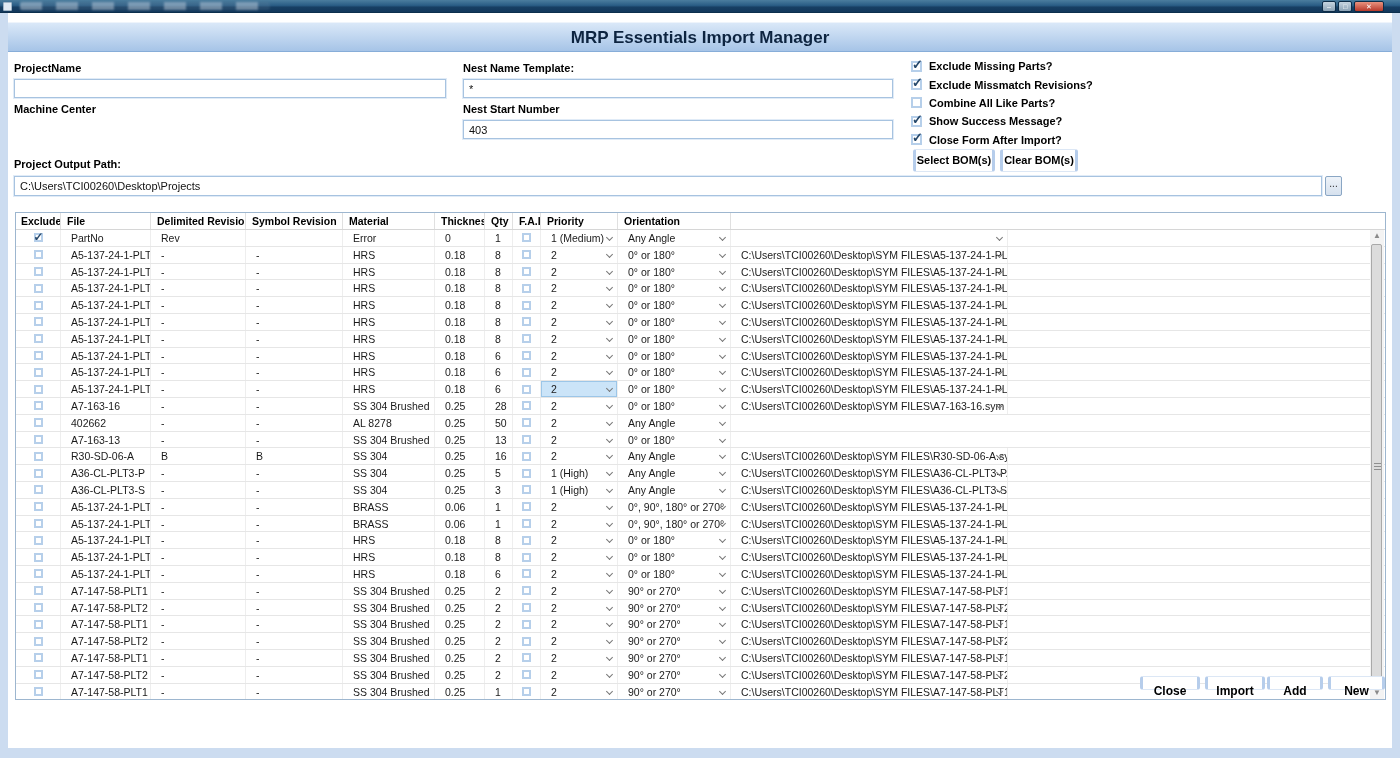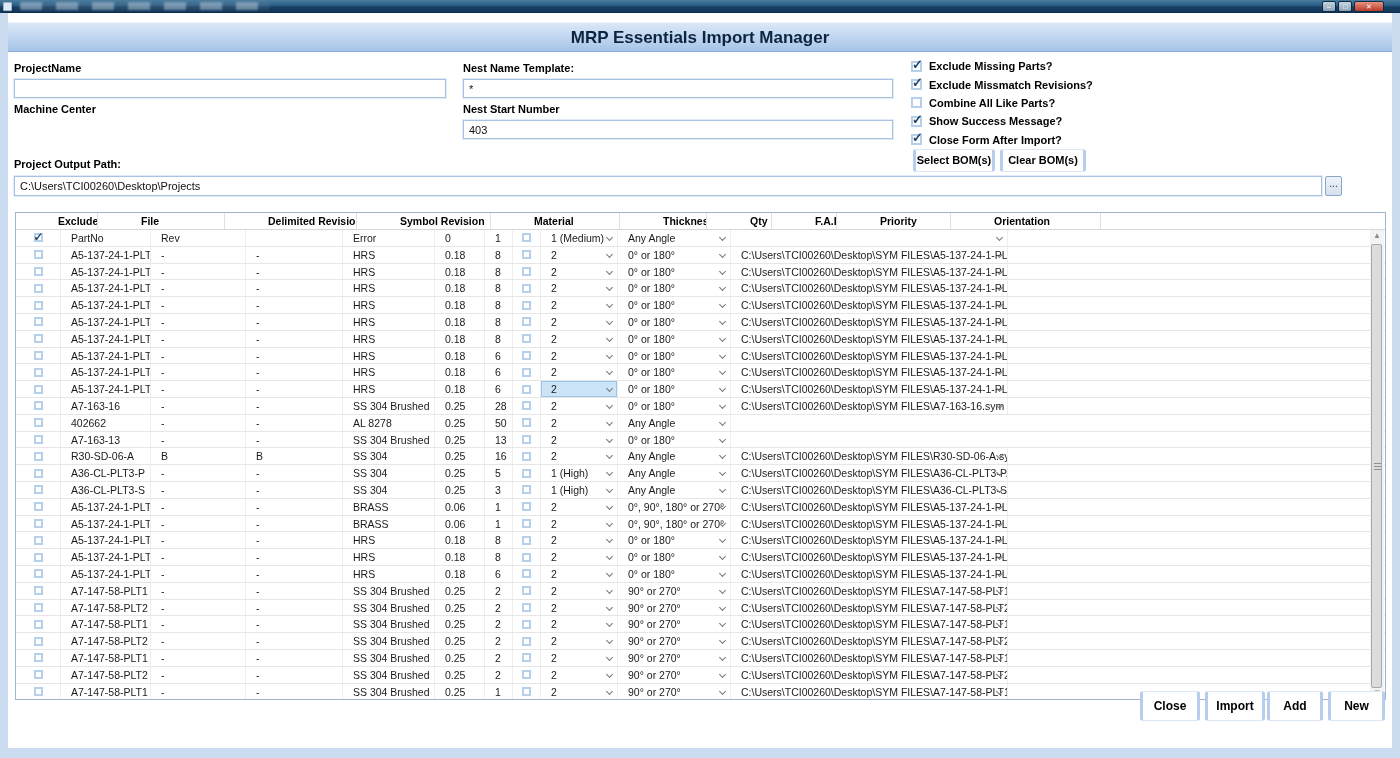--- a/index.html
+++ b/index.html
@@ -62,28 +62,28 @@
   .opt-row { display:flex; align-items:center; gap:7px; height:18.4px; }
   .opt-row .olabel { font-size:11px; font-weight:bold; color:#000; }
   #options { position:absolute; left:911px; top:57px; }
   
   .bbtn {
     position:absolute; background:#fff; border-left:3px solid #b6cdeb; border-right:3px solid #b6cdeb;
     border-top:1px solid #dce7f5; border-bottom:1px solid #dce7f5; border-radius:3px;
     font-weight:bold; color:#000; text-align:center; cursor:default;
   }
   .bom-btn { height:23px; font-size:11px; line-height:21px; top:149px; }
-  .foot-btn { height:30px; font-size:12px; line-height:28px; top:691px; }
+  .foot-btn { height:14px; font-size:12px; line-height:28px; top:676px; }
   
   #grid { position:absolute; left:15px; top:212px; width:1371px; height:488px;
     border:1px solid #9db6cf; background:#fff; overflow:hidden; }
   .ghead { display:flex; height:17px; border-bottom:1px solid #d6d6d6;
     font-size:10.5px; font-weight:bold; color:#000; }
   .hcell { flex:none; padding-left:6px; line-height:17px; border-right:1px solid #e0e0e0;
-    white-space:nowrap; overflow:hidden;margin-left:37px; }
+    white-space:nowrap; overflow:hidden; }
   .grow { display:flex; height:16.8px; border-bottom:1px solid #e6e6e6;
     font-size:10.5px; color:#1a1a1a; }
   .cell { flex:none; position:relative; padding-left:10px; line-height:16.3px;
     border-right:1px solid #eeeeee; white-space:nowrap; overflow:hidden; }
   .cell.ccb { display:flex; align-items:center; justify-content:center; padding:0; }
   .cell .chev { position:absolute; right:5px; top:5px; width:5px; height:5px;
     border-color:#777; }
   .cell.selcell { background:#cbe4f8; box-shadow:inset 0 0 0 1px #9cc6e8; }
   .cell.filler { flex:1; border-right:none; }
   .grow .cb { width:9px; height:9px; border-width:2px; }
@@ -152,21 +152,21 @@
       </div>
       <div class="opt-row">
         <span class="cb">
           <span class="tick">✓</span>
         </span>
         <span class="olabel">Close Form After Import?</span>
       </div>
     </div>
 
   <div class="bbtn bom-btn" style="left:913px; width:82px;">Select BOM(s)</div>
-  <div class="bbtn bom-btn" style="left:1000px; width:86px;">Clear BOM(s)</div>
+  <div class="bbtn bom-btn" style="left:1000px; width:78px;">Clear BOM(s)</div>
 
   <div class="flabel" style="left:14px; top:158px;">Project Output Path:</div>
   <input class="tinput" style="left: 14px; top: 176px; width: 1308px; height: 20px;" value="C:\Users\TCI00260\Desktop\Projects">
   <div class="browse-btn" style="left:1325px; top:176px;">...</div>
 
   <div id="grid">
     <div class="ghead">
         <div class="hcell" style="width: 45px; padding-left: 5px;">Exclude</div>
         <div class="hcell" style="width: 90px;">File</div>
         <div class="hcell" style="width: 95px;">Delimited Revision</div>

